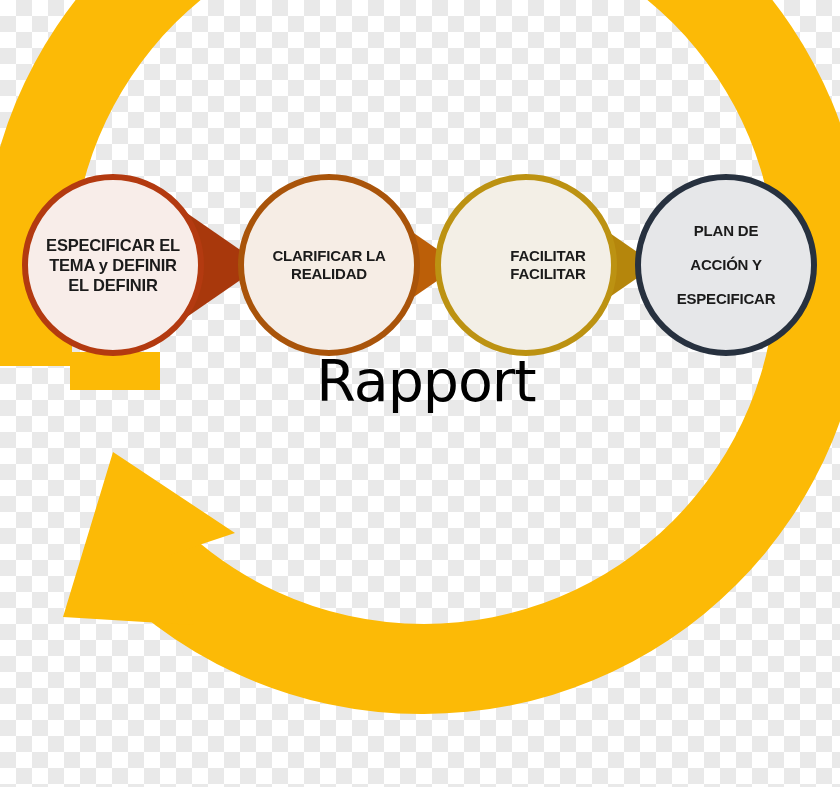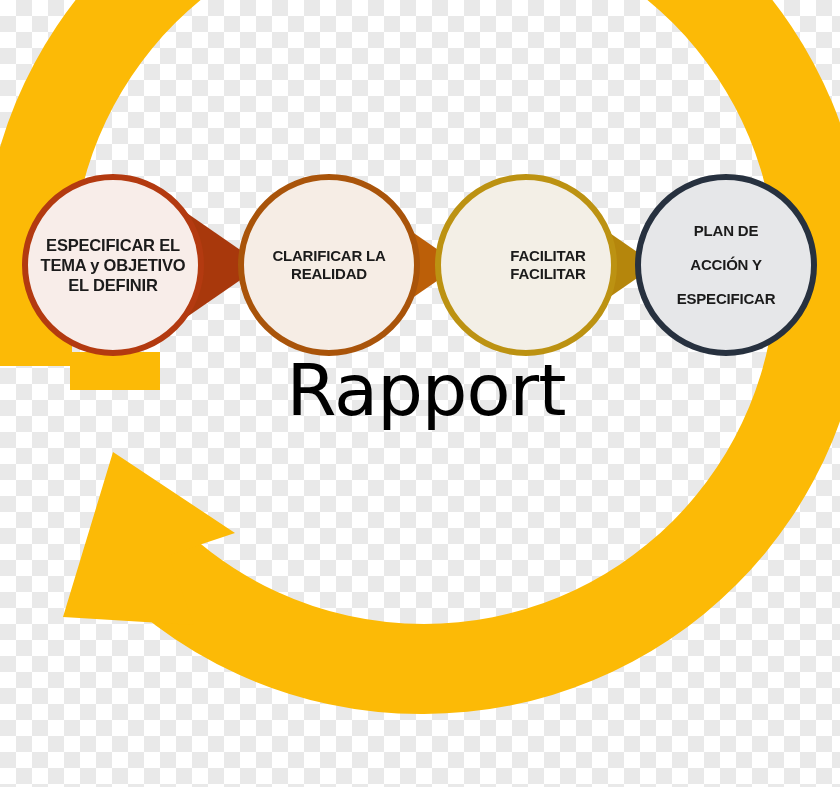--- a/index.html
+++ b/index.html
@@ -67,21 +67,21 @@
   #label-node-2 { left: 243px; top: 228px; width: 172px; height: 74px;  font-size: 15px; }
   #label-node-3 { left: 442px; top: 228px; width: 168px; height: 74px;  font-size: 15px; padding-left: 22px; }
   #label-node-4 { left: 638px; top: 218px; width: 176px; height: 94px;  font-size: 15px; gap: 16px; }
 
   #center-word {
     position: absolute;
     left: 236px;
     top: 348px;
     width: 380px;
     text-align: center;
-    font-size: 72px;
+    font-size: 57px;
     font-weight: normal;
     color: #000000;
     font-family: "DejaVu Sans", sans-serif;
     letter-spacing: -1px;
     pointer-events: auto;
   }
 </style>
 </head>
 <body>
 
@@ -126,21 +126,21 @@
       <circle cx="329" cy="265" r="88" fill="#F6EDE5" stroke="#A9540A" stroke-width="6"></circle>
       <circle cx="526" cy="265" r="88" fill="#F3EFE6" stroke="#BC9212" stroke-width="6"></circle>
       <circle cx="726" cy="265" r="88" fill="#E6E7E9" stroke="#27313F" stroke-width="6"></circle>
     </g>
   </svg>
 
   <div class="label-layer">
 
     <div class="node-label" id="label-node-1">
       <span class="line">ESPECIFICAR EL</span>
-      <span class="line">TEMA y OBJETIVO</span>
+      <span class="line">TEMA y DEFINIR</span>
       <span class="line">EL DEFINIR</span>
     </div>
 
     <div class="node-label" id="label-node-2">
       <span class="line">CLARIFICAR  LA</span>
       <span class="line">REALIDAD</span>
     </div>
 
     <div class="node-label" id="label-node-3">
       <span class="line">FACILITAR</span>

